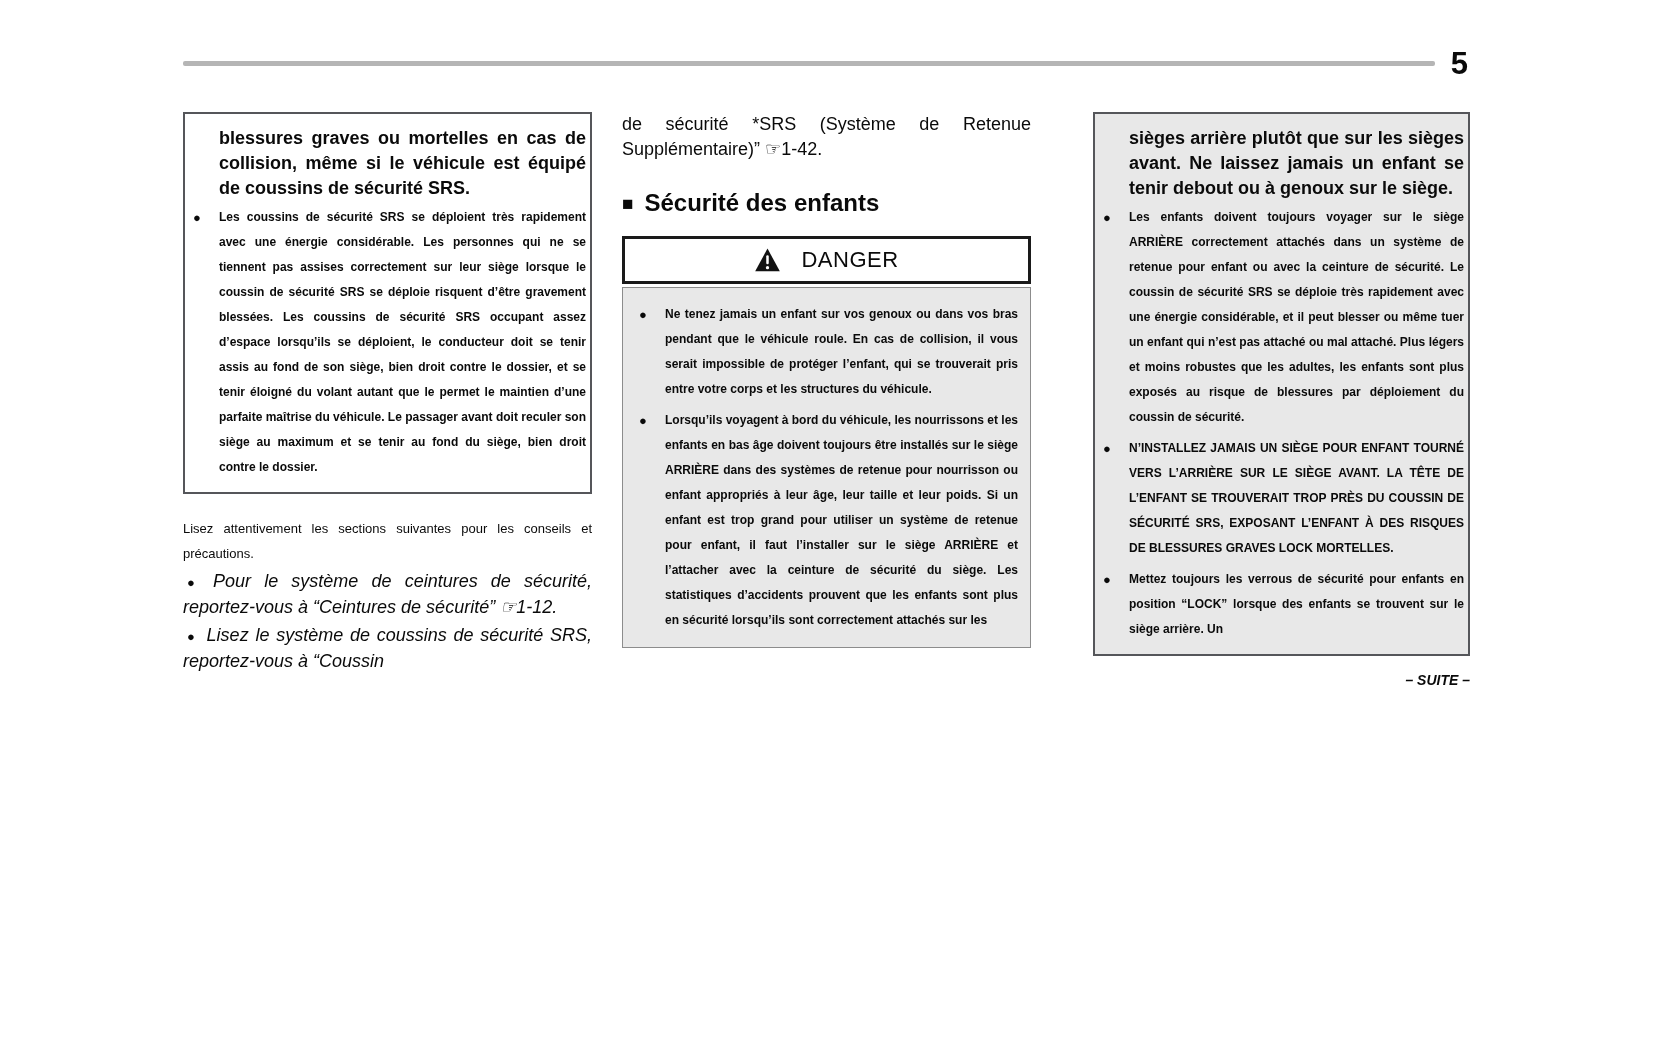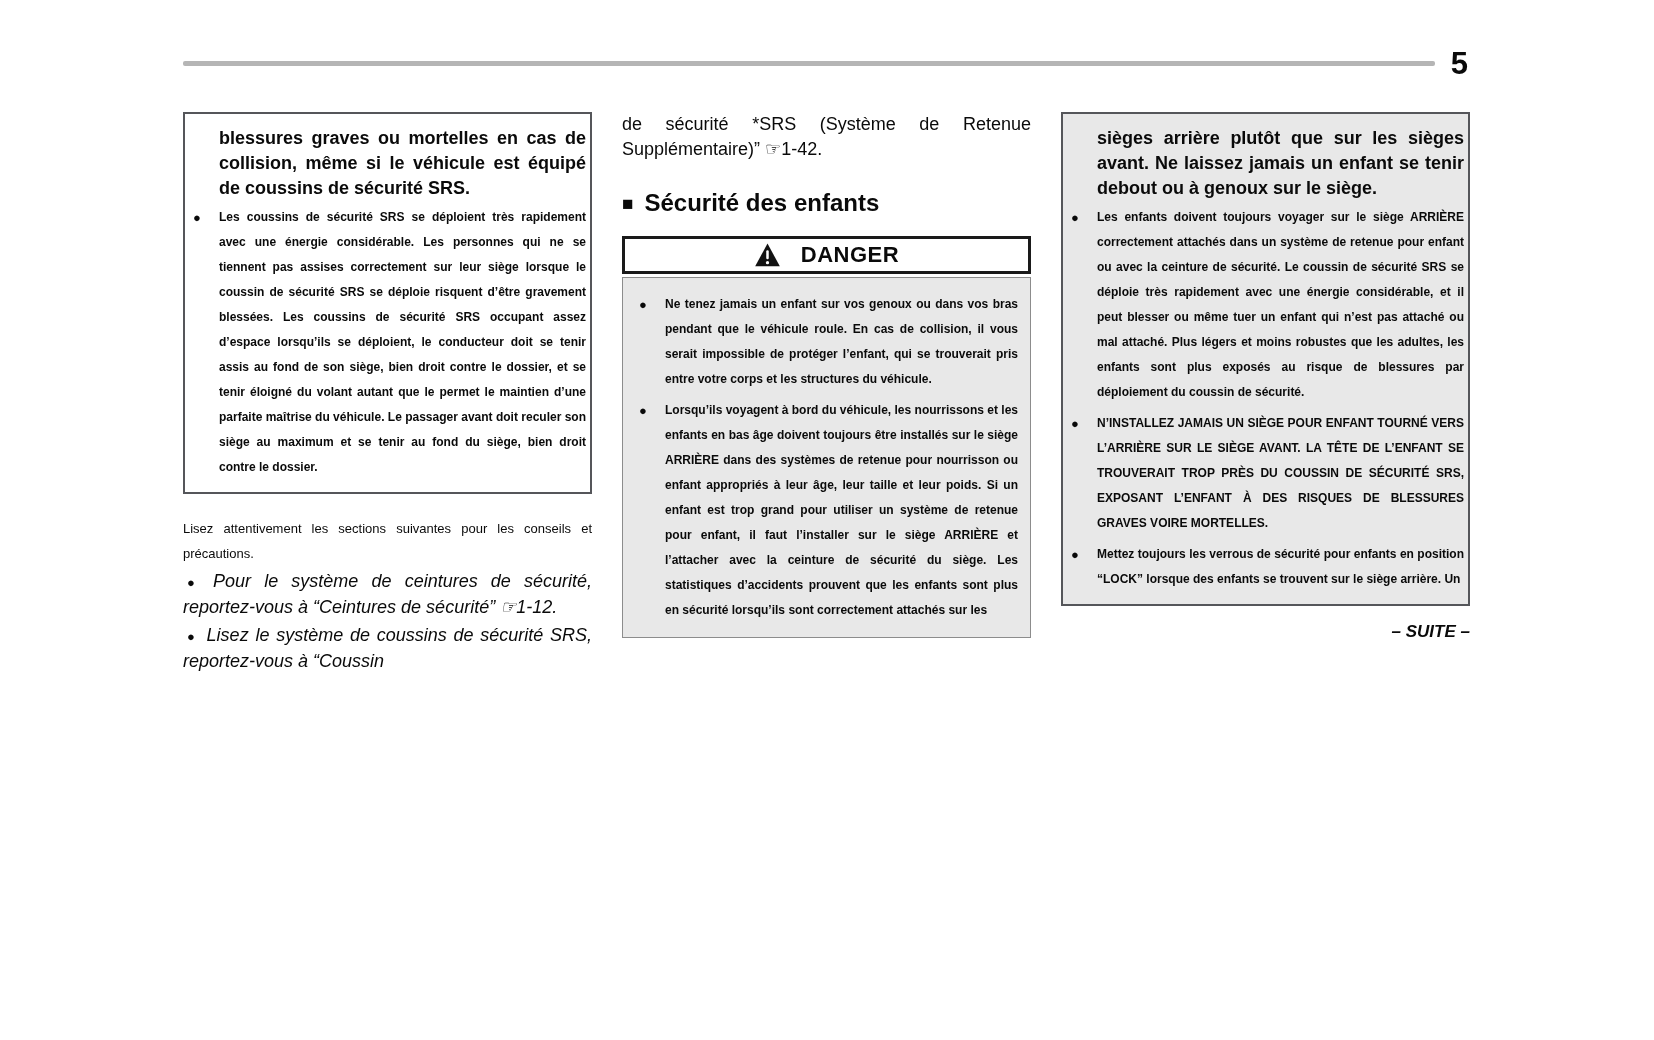--- a/index.html
+++ b/index.html
@@ -23,21 +23,21 @@
 
   .columns { display: flex; gap: 30px; margin-top: 32px; align-items: flex-start; }
   .col { width: 409px; flex: none; }
 
   .box {
     border: 2px solid #55565a;
     background: #ffffff;
     padding: 12px 4px;
     box-sizing: border-box;
   }
-  .box.gray { background: #e8e8e8; }
+  .box.gray { background: #e8e8e8; margin-left: 32px; }
 
   .intro {
     margin: 0 0 2px 30px;
     font-size: 18px; line-height: 25px;
     font-weight: 700; text-align: justify;
   }
   .bullet-row { display: flex; }
   .bullet-row + .bullet-row { margin-top: 6px; }
   .intro + .bullet-row { margin-top: 4px; }
   .bullet-marker {
@@ -72,36 +72,36 @@
   .section-heading {
     display: flex; align-items: center; gap: 11px;
     margin: 27px 0 19px 0;
     font-size: 24px; font-weight: 700;
   }
   .section-square { font-size: 19px; line-height: 1; }
 
   .danger-header {
     border: 3px solid #1a1a1a;
     background: #ffffff;
-    height: 38px; box-sizing: border-box;
+    height: 48px; box-sizing: border-box;
     display: flex; align-items: center; justify-content: center; gap: 20px;
-    font-size: 22px; font-weight: 700; letter-spacing: 0.5px;
+    font-size: 22px; font-weight: 400; letter-spacing: 0.5px;
   }
   .warn-tri { display: block; }
   .danger-body {
     margin-top: 3px;
     border: 1px solid #8c8c8c;
     background: #e8e8e8;
     padding: 14px 12px;
   }
 
   .footer {
     margin-top: 16px;
     text-align: right;
-    font-size: 17px; font-weight: 700; font-style: italic;
+    font-size: 14px; font-weight: 700; font-style: italic;
   }
 </style>
 </head>
 <body>
 
 <div class="page">
 
   <div class="header-row">
     <div class="top-rule"></div>
     <div class="page-num">5</div>
@@ -154,21 +154,21 @@
 
     <div class="col">
       <div class="box gray">
         <p class="intro">sièges arrière plutôt que sur les sièges avant. Ne laissez jamais un enfant se tenir debout ou à genoux sur le siège.</p>
         <div class="bullet-row">
           <span class="bullet-marker">●</span>
           <span class="bullet-body">Les enfants doivent toujours voyager sur le siège ARRIÈRE correctement attachés dans un système de retenue pour enfant ou avec la ceinture de sécurité. Le coussin de sécurité SRS se déploie très rapidement avec une énergie considérable, et il peut blesser ou même tuer un enfant qui n’est pas attaché ou mal attaché. Plus légers et moins robustes que les adultes, les enfants sont plus exposés au risque de blessures par déploiement du coussin de sécurité.</span>
         </div>
         <div class="bullet-row">
           <span class="bullet-marker">●</span>
-          <span class="bullet-body">N’INSTALLEZ JAMAIS UN SIÈGE POUR ENFANT TOURNÉ VERS L’ARRIÈRE SUR LE SIÈGE AVANT. LA TÊTE DE L’ENFANT SE TROUVERAIT TROP PRÈS DU COUSSIN DE SÉCURITÉ SRS, EXPOSANT L’ENFANT À DES RISQUES DE BLESSURES GRAVES VOIRE MORTELLES.</span>
+          <span class="bullet-body">N’INSTALLEZ JAMAIS UN SIÈGE POUR ENFANT TOURNÉ VERS L’ARRIÈRE SUR LE SIÈGE AVANT. LA TÊTE DE L’ENFANT SE TROUVERAIT TROP PRÈS DU COUSSIN DE SÉCURITÉ SRS, EXPOSANT L’ENFANT À DES RISQUES DE BLESSURES GRAVES LOCK MORTELLES.</span>
         </div>
         <div class="bullet-row">
           <span class="bullet-marker">●</span>
           <span class="bullet-body">Mettez toujours les verrous de sécurité pour enfants en position “LOCK” lorsque des enfants se trouvent sur le siège arrière. Un</span>
         </div>
       </div>
       <div class="footer">– SUITE –</div>
     </div>
 
   </div>

